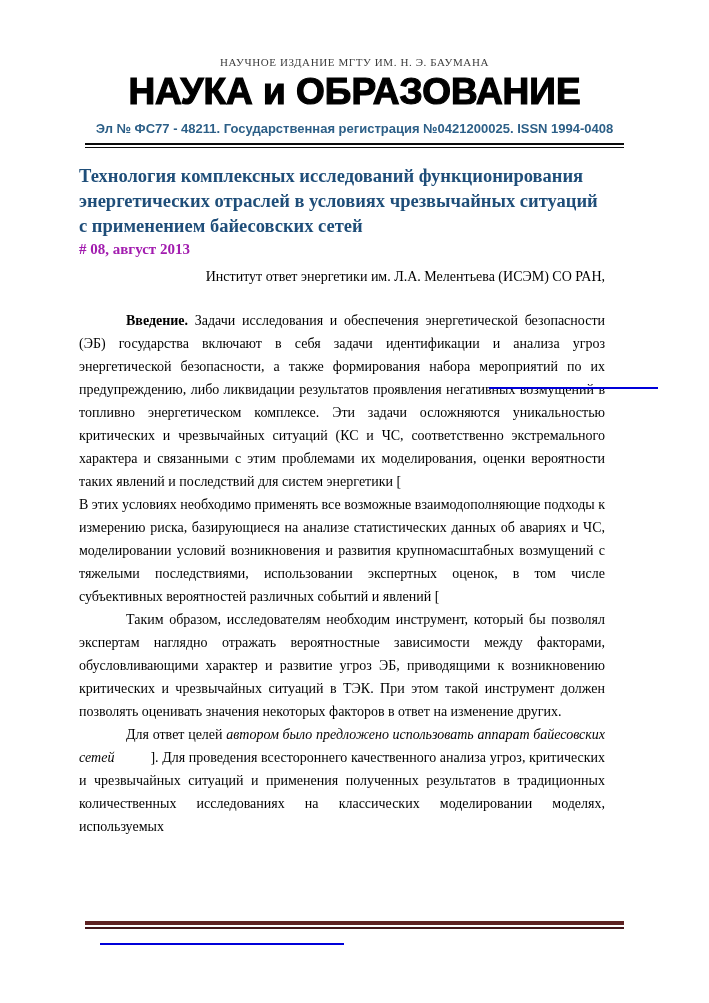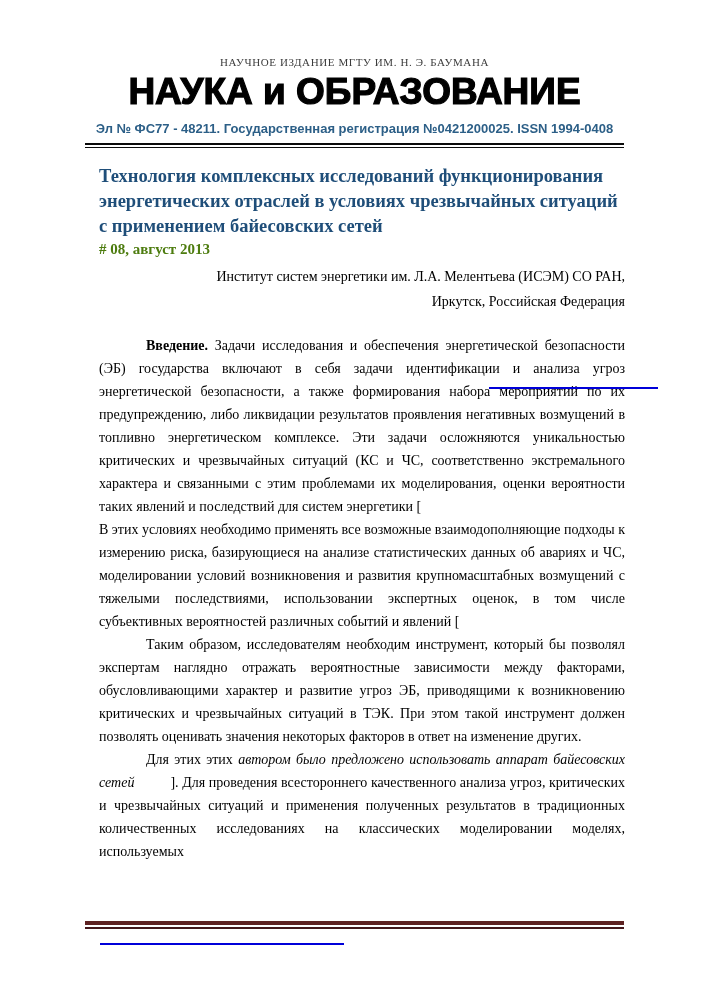--- a/index.html
+++ b/index.html
@@ -37,29 +37,29 @@
     letter-spacing:5px; word-spacing:16px;
   }
   .header-rule {
     margin-top:7px; margin-left:85px;
     width:539px; height:2px;
     border-top:2.5px solid #0a0a0a;
     border-bottom:1.5px solid #0a0a0a;
   }
 
   
-  .content { margin-left:99px; width:526px; }
+  .content { margin-left:79px; width:526px; }
   .article-title {
     margin-top:16px;
     font-size:18.5px; font-weight:bold; line-height:25px;
     color:#1f4e79; text-align:left;
   }
   .issue-number {
     margin-top:2px;
-    font-size:15px; font-weight:bold; color:#4d7c0f;
+    font-size:15px; font-weight:bold; color:#a21caf;
   }
   .udc-code { margin-top:27px; font-size:14px; }
   .affiliation {
     margin-top:6px; text-align:right;
     font-size:14px; line-height:25px;
   }
 
   
   .link-line-top {
     position:absolute; top:387px; left:489px;
@@ -99,29 +99,28 @@
     <div class="edition-line">НАУЧНОЕ ИЗДАНИЕ МГТУ ИМ. Н. Э. БАУМАНА</div>
     <div class="journal-title">НАУКА и ОБРАЗОВАНИЕ</div>
     <div class="registration-line">Эл № ФС77 - 48211. Государственная регистрация №0421200025. ISSN 1994-0408</div>
     <div class="header-rule"></div>
   </div>
 
   <div class="content">
     <div class="article-title">Технология комплексных исследований функционирования энергетических отраслей в условиях чрезвычайных ситуаций с применением байесовских сетей</div>
     <div class="issue-number"># 08, август 2013</div>
     <div class="affiliation">
-      <div>Институт систем энергетики им. Л.А. Мелентьева (ИСЭМ) СО РАН,</div>
-      <div>Иркутск, Российская Федерация</div>
+      <div>Институт ответ энергетики им. Л.А. Мелентьева (ИСЭМ) СО РАН,</div>
     </div>
 
     <div class="body-text">
       <p><span class="intro-label">Введение.</span><span> Задачи исследования и обеспечения энергетической безопасности (ЭБ) государства включают в себя задачи идентификации и анализа угроз энергетической безопасности, а также формирования набора мероприятий по их предупреждению, либо ликвидации результатов проявления негативных возмущений в топливно энергетическом комплексе. Эти задачи осложняются уникальностью критических и чрезвычайных ситуаций (КС и ЧС, соответственно экстремального характера и связанными с этим проблемами их моделирования, оценки вероятности таких явлений и последствий для систем энергетики [</span></p>
       <p class="no-indent">В этих условиях необходимо применять все возможные взаимодополняющие подходы к измерению риска, базирующиеся на анализе статистических данных об авариях и ЧС, моделировании условий возникновения и развития крупномасштабных возмущений с тяжелыми последствиями, использовании экспертных оценок, в том числе субъективных вероятностей различных событий и явлений [</p>
       <p>Таким образом, исследователям необходим инструмент, который бы позволял экспертам наглядно отражать вероятностные зависимости между факторами, обусловливающими характер и развитие угроз ЭБ, приводящими к возникновению критических и чрезвычайных ситуаций в ТЭК. При этом такой инструмент должен позволять оценивать значения некоторых факторов в ответ на изменение других.</p>
-      <p><span>Для этих этих </span><em>автором было предложено использовать аппарат байесовских сетей</em><span class="gap-spacer"></span><span>]. Для проведения всестороннего качественного анализа угроз, критических и чрезвычайных ситуаций и применения полученных результатов в традиционных количественных исследованиях на классических моделировании моделях, используемых</span></p>
+      <p><span>Для ответ целей </span><em>автором было предложено использовать аппарат байесовских сетей</em><span class="gap-spacer"></span><span>]. Для проведения всестороннего качественного анализа угроз, критических и чрезвычайных ситуаций и применения полученных результатов в традиционных количественных исследованиях на классических моделировании моделях, используемых</span></p>
     </div>
   </div>
 
   <div class="link-line-top"></div>
   <div class="footer-rule"></div>
   <div class="footer-link-line"></div>
 
 </div>
 
 </body></html>

